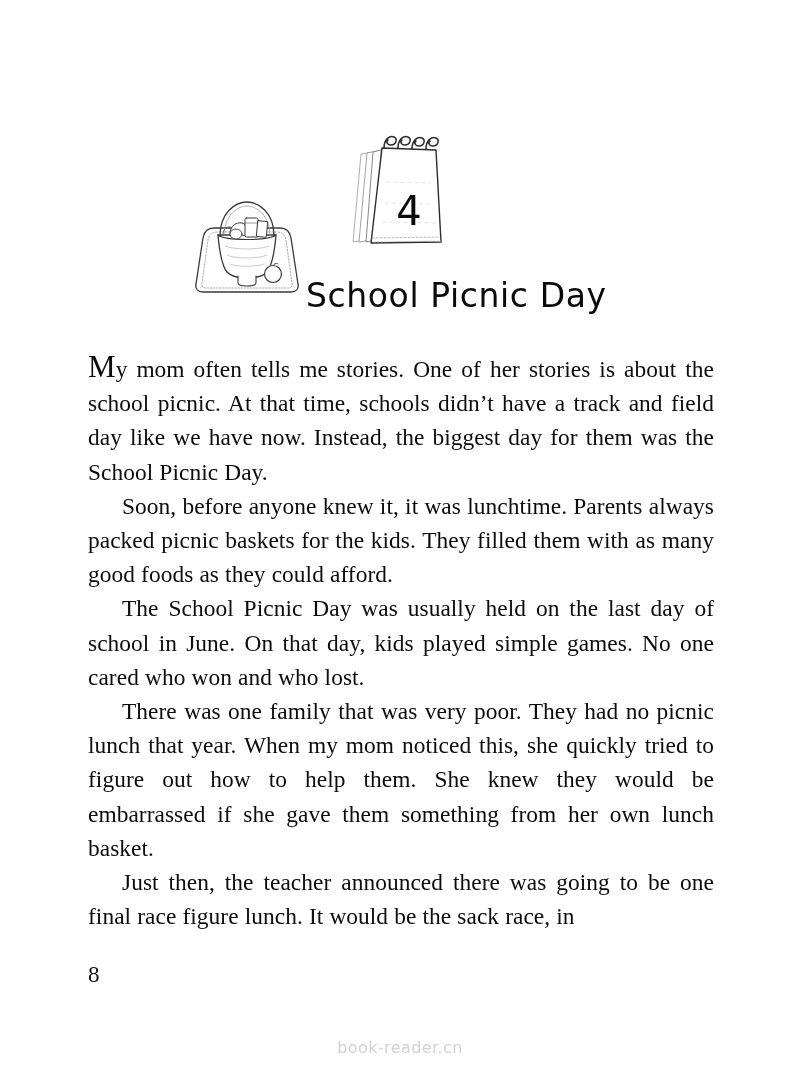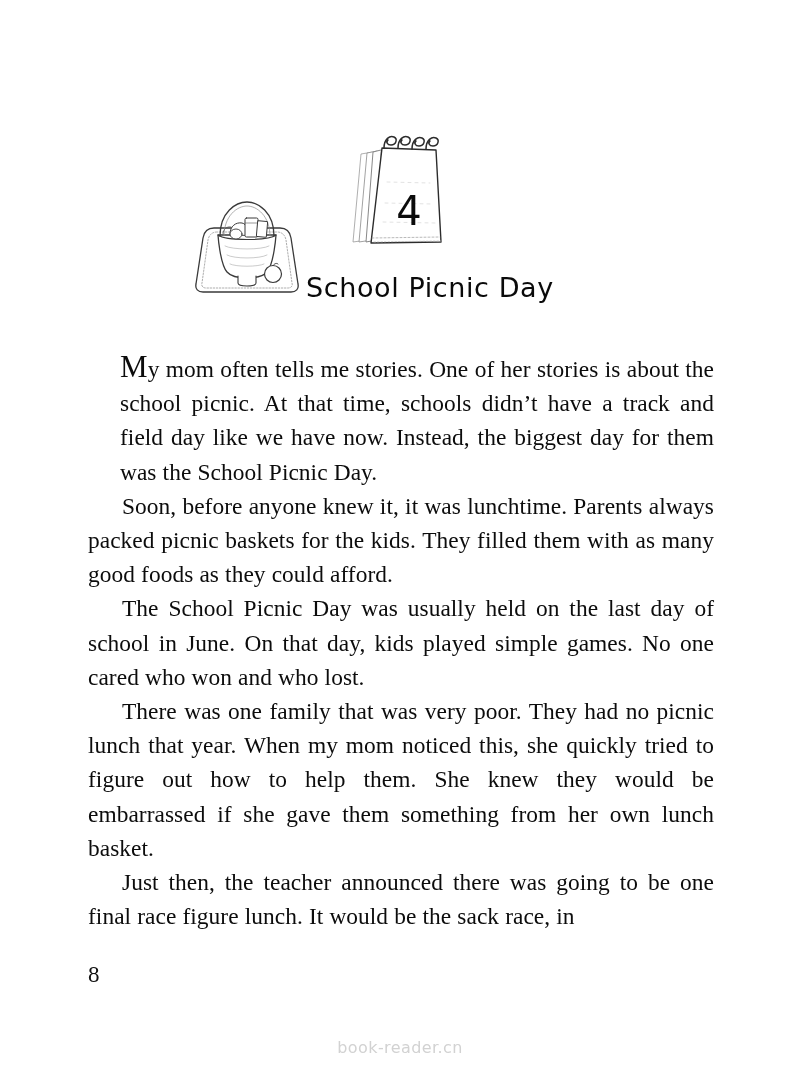--- a/index.html
+++ b/index.html
@@ -66,21 +66,21 @@
     color: #0b0b0b;
     letter-spacing: 0px;
     pointer-events: none;
   }
 
   .chapter-title {
     position: absolute;
     left: 306px;
     top: 136px;
     font-family: "DejaVu Sans", "Liberation Sans", sans-serif;
-    font-size: 27px;
+    font-size: 33px;
     font-weight: 400;
     letter-spacing: 0.6px;
     color: #0a0a0a;
     white-space: nowrap;
   }
 
   
   .body-text {
     position: absolute;
     left: 88px;
@@ -95,21 +95,20 @@
     word-spacing: 0.2px;
   }
 
   .body-text p {
     margin: 0;
     text-indent: 34px;
   }
 
   .body-text p.first {
     text-indent: 0;
-    margin-left: 32px;
   }
 
   .body-text p.first .raised-cap {
     font-size: 31px;
     line-height: 0;
   }
 
   
 
   

